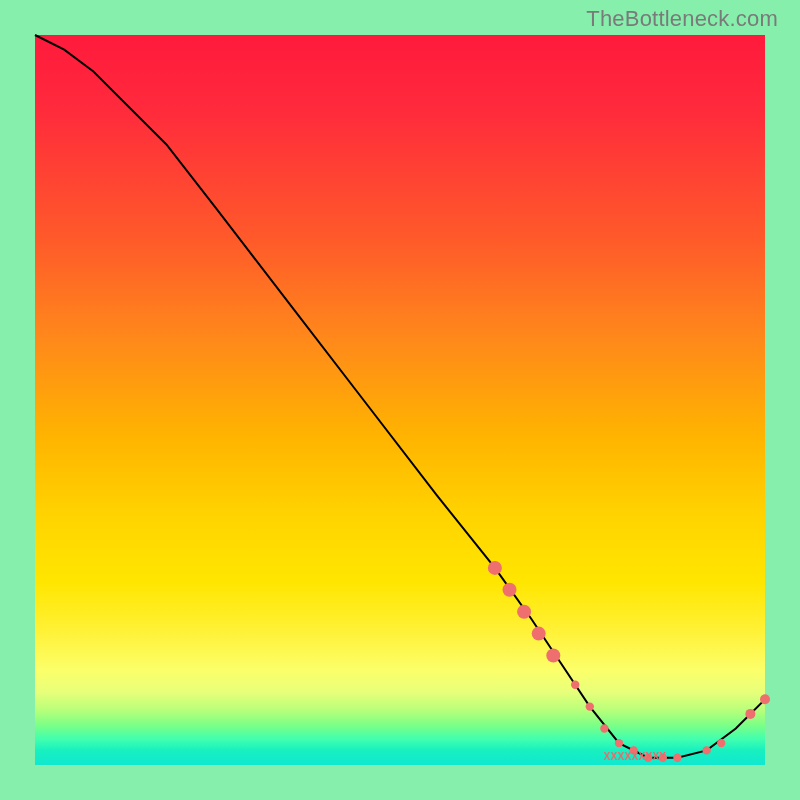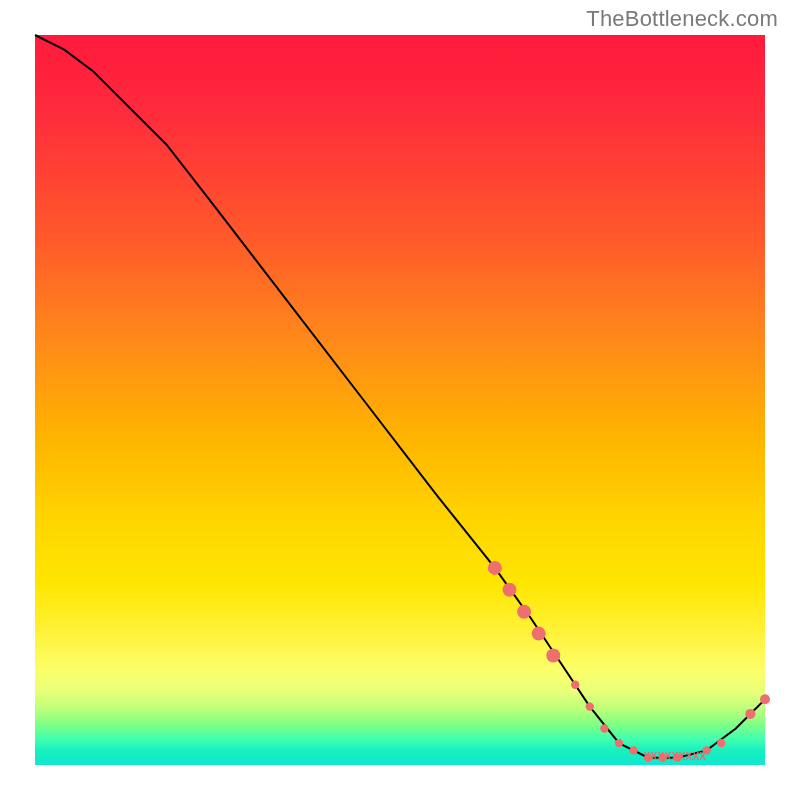--- a/index.html
+++ b/index.html
@@ -8,21 +8,21 @@
     width: 800px;
     height: 800px;
     background: #000;
     overflow: hidden;
     font-family: Arial, Helvetica, sans-serif;
   }
   .frame {
     position: relative;
     width: 800px;
     height: 800px;
-    background: #ffffff;
+    background: #86efac;
   }
   .plot {
     position: absolute;
     left: 35px;
     top: 35px;
     width: 730px;
     height: 730px;
     
     background: linear-gradient(
       to bottom,
@@ -103,16 +103,16 @@
           <circle cx="613.2" cy="722.7" r="4.2" class="marker" fill="#ef6e6e"></circle>
           <circle cx="627.8" cy="722.7" r="4.2" class="marker" fill="#ef6e6e"></circle>
           <circle cx="642.4" cy="722.7" r="4.2" class="marker" fill="#ef6e6e"></circle>
           <circle cx="671.6" cy="715.4" r="4.2" class="marker" fill="#ef6e6e"></circle>
           <circle cx="686.2" cy="708.1" r="4.2" class="marker" fill="#ef6e6e"></circle>
           <circle cx="715.4" cy="678.9" r="5" class="marker" fill="#ef6e6e"></circle>
           <circle cx="730.0" cy="664.3" r="5" class="marker" fill="#ef6e6e"></circle>
         </g>
     </svg>
 
-    <div id="curve-label" class="label-on-curve" style="left: 568.6px; top: 715.7px; margin-left: 40px;">XXXXXXXXX</div>
+    <div id="curve-label" class="label-on-curve" style="left: 568.6px; top: 715.7px;">XXXXXXXXX</div>
 
   </div>
 </div>
 
 </body></html>

